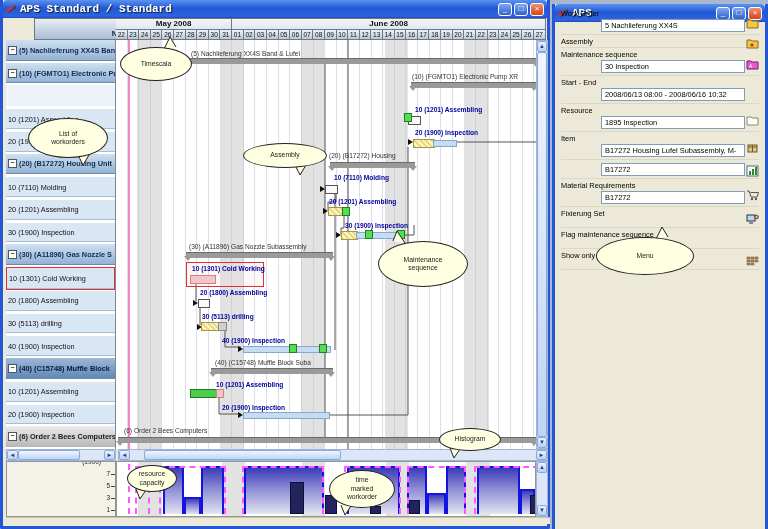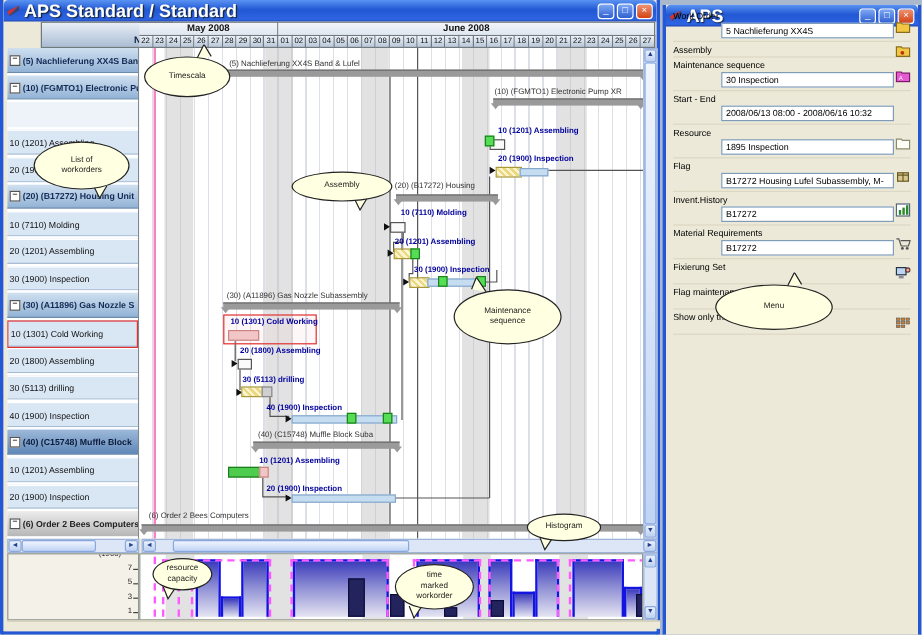--- a/index.html
+++ b/index.html
@@ -1,20 +1,20 @@
 <!DOCTYPE html>
 <html><head>
 <meta charset="utf-8">
 <style>
   html,body{margin:0;padding:0;background:#a9b8cc;font-family:"Liberation Sans",sans-serif;}
   #stage{position:relative;width:768px;height:529px;overflow:hidden;background:#a9b8cc;}
   .win{position:absolute;box-sizing:border-box;border:3px solid #2457d6;border-top:none;background:#ece9d8;border-radius:0 0 2px 2px;}
   .titlebar{height:18px;background:linear-gradient(180deg,#5a93f2 0%,#2258d4 45%,#2e63e2 90%,#1c46b4 100%);
     display:flex;align-items:center;padding:0 3px;border-radius:4px 4px 0 0;color:#fff;}
-  .titlebar .ttext{font-size:15px;font-weight:bold;text-shadow:1px 1px 1px #123;flex:1;white-space:nowrap;overflow:hidden;}
+  .titlebar .ttext{font-size:11px;font-weight:bold;text-shadow:1px 1px 1px #123;flex:1;white-space:nowrap;overflow:hidden;font-family:Liberation Mono, monospace;}
   .appicon{width:10px;height:9px;margin-right:4px;background:linear-gradient(135deg,#c33 45%,#347 55%);clip-path:polygon(0 55%,100% 0,100% 45%,20% 100%);}
   .wbtns{display:flex;gap:2px;}
   .wbtn{width:14px;height:13px;border-radius:3px;border:1px solid #fff;box-sizing:border-box;color:#fff;font-size:8px;line-height:10px;text-align:center;
     background:linear-gradient(180deg,#7da7f4,#3060d0);}
   .wbtn.close{background:linear-gradient(180deg,#f09070,#d44414);}
   
   .abs{position:absolute;box-sizing:border-box;}
   #hdr-name{left:3px;top:18px;width:110px;height:22px;background:linear-gradient(180deg,#e8eef6,#aabdd4);border:1px solid #707880;
     font-size:8px;font-weight:bold;color:#102040;display:flex;align-items:flex-end;justify-content:flex-end;padding:1px 14px;overflow:hidden;margin-left:28px;}
   #hdr-months{left:113px;top:18px;width:434px;height:29px;display:flex;overflow:hidden;}
@@ -398,31 +398,30 @@
         <div class="field">
           <div class="flabel">Resource</div>
           <div class="fvalrow">
             <div class="finput">1895 Inspection</div>
           </div>
           <div class="ficon"><svg width="13" height="12">
               <path d="M1 3 h4 l1 1 h6 v7 h-11 z" fill="#fdfdf5" stroke="#8a8a70"></path>
             </svg></div>
         </div>
         <div class="field">
-          <div class="flabel">Flag</div>
+          <div class="flabel">Item</div>
           <div class="fvalrow">
             <div class="finput">B17272 Housing Lufel Subassembly, M-</div>
           </div>
           <div class="ficon"><svg width="13" height="12">
               <rect x="2" y="3" width="9" height="7" fill="#d8c890" stroke="#6a5a20"></rect>
               <path d="M2 5 h9 M6.5 3 v7" stroke="#6a5a20"></path>
             </svg></div>
         </div>
         <div class="field">
-          <div class="flabel">Invent.History</div>
           <div class="fvalrow">
             <div class="finput">B17272</div>
           </div>
           <div class="ficon"><svg width="13" height="12">
               <rect x="1" y="1" width="11" height="10" fill="#fff" stroke="#567"></rect>
               <rect x="3" y="6" width="2" height="4" fill="#2a8a2a"></rect>
               <rect x="6" y="4" width="2" height="6" fill="#2a8a2a"></rect>
               <rect x="9" y="2" width="2" height="8" fill="#2a8a2a"></rect>
             </svg></div>
         </div>

